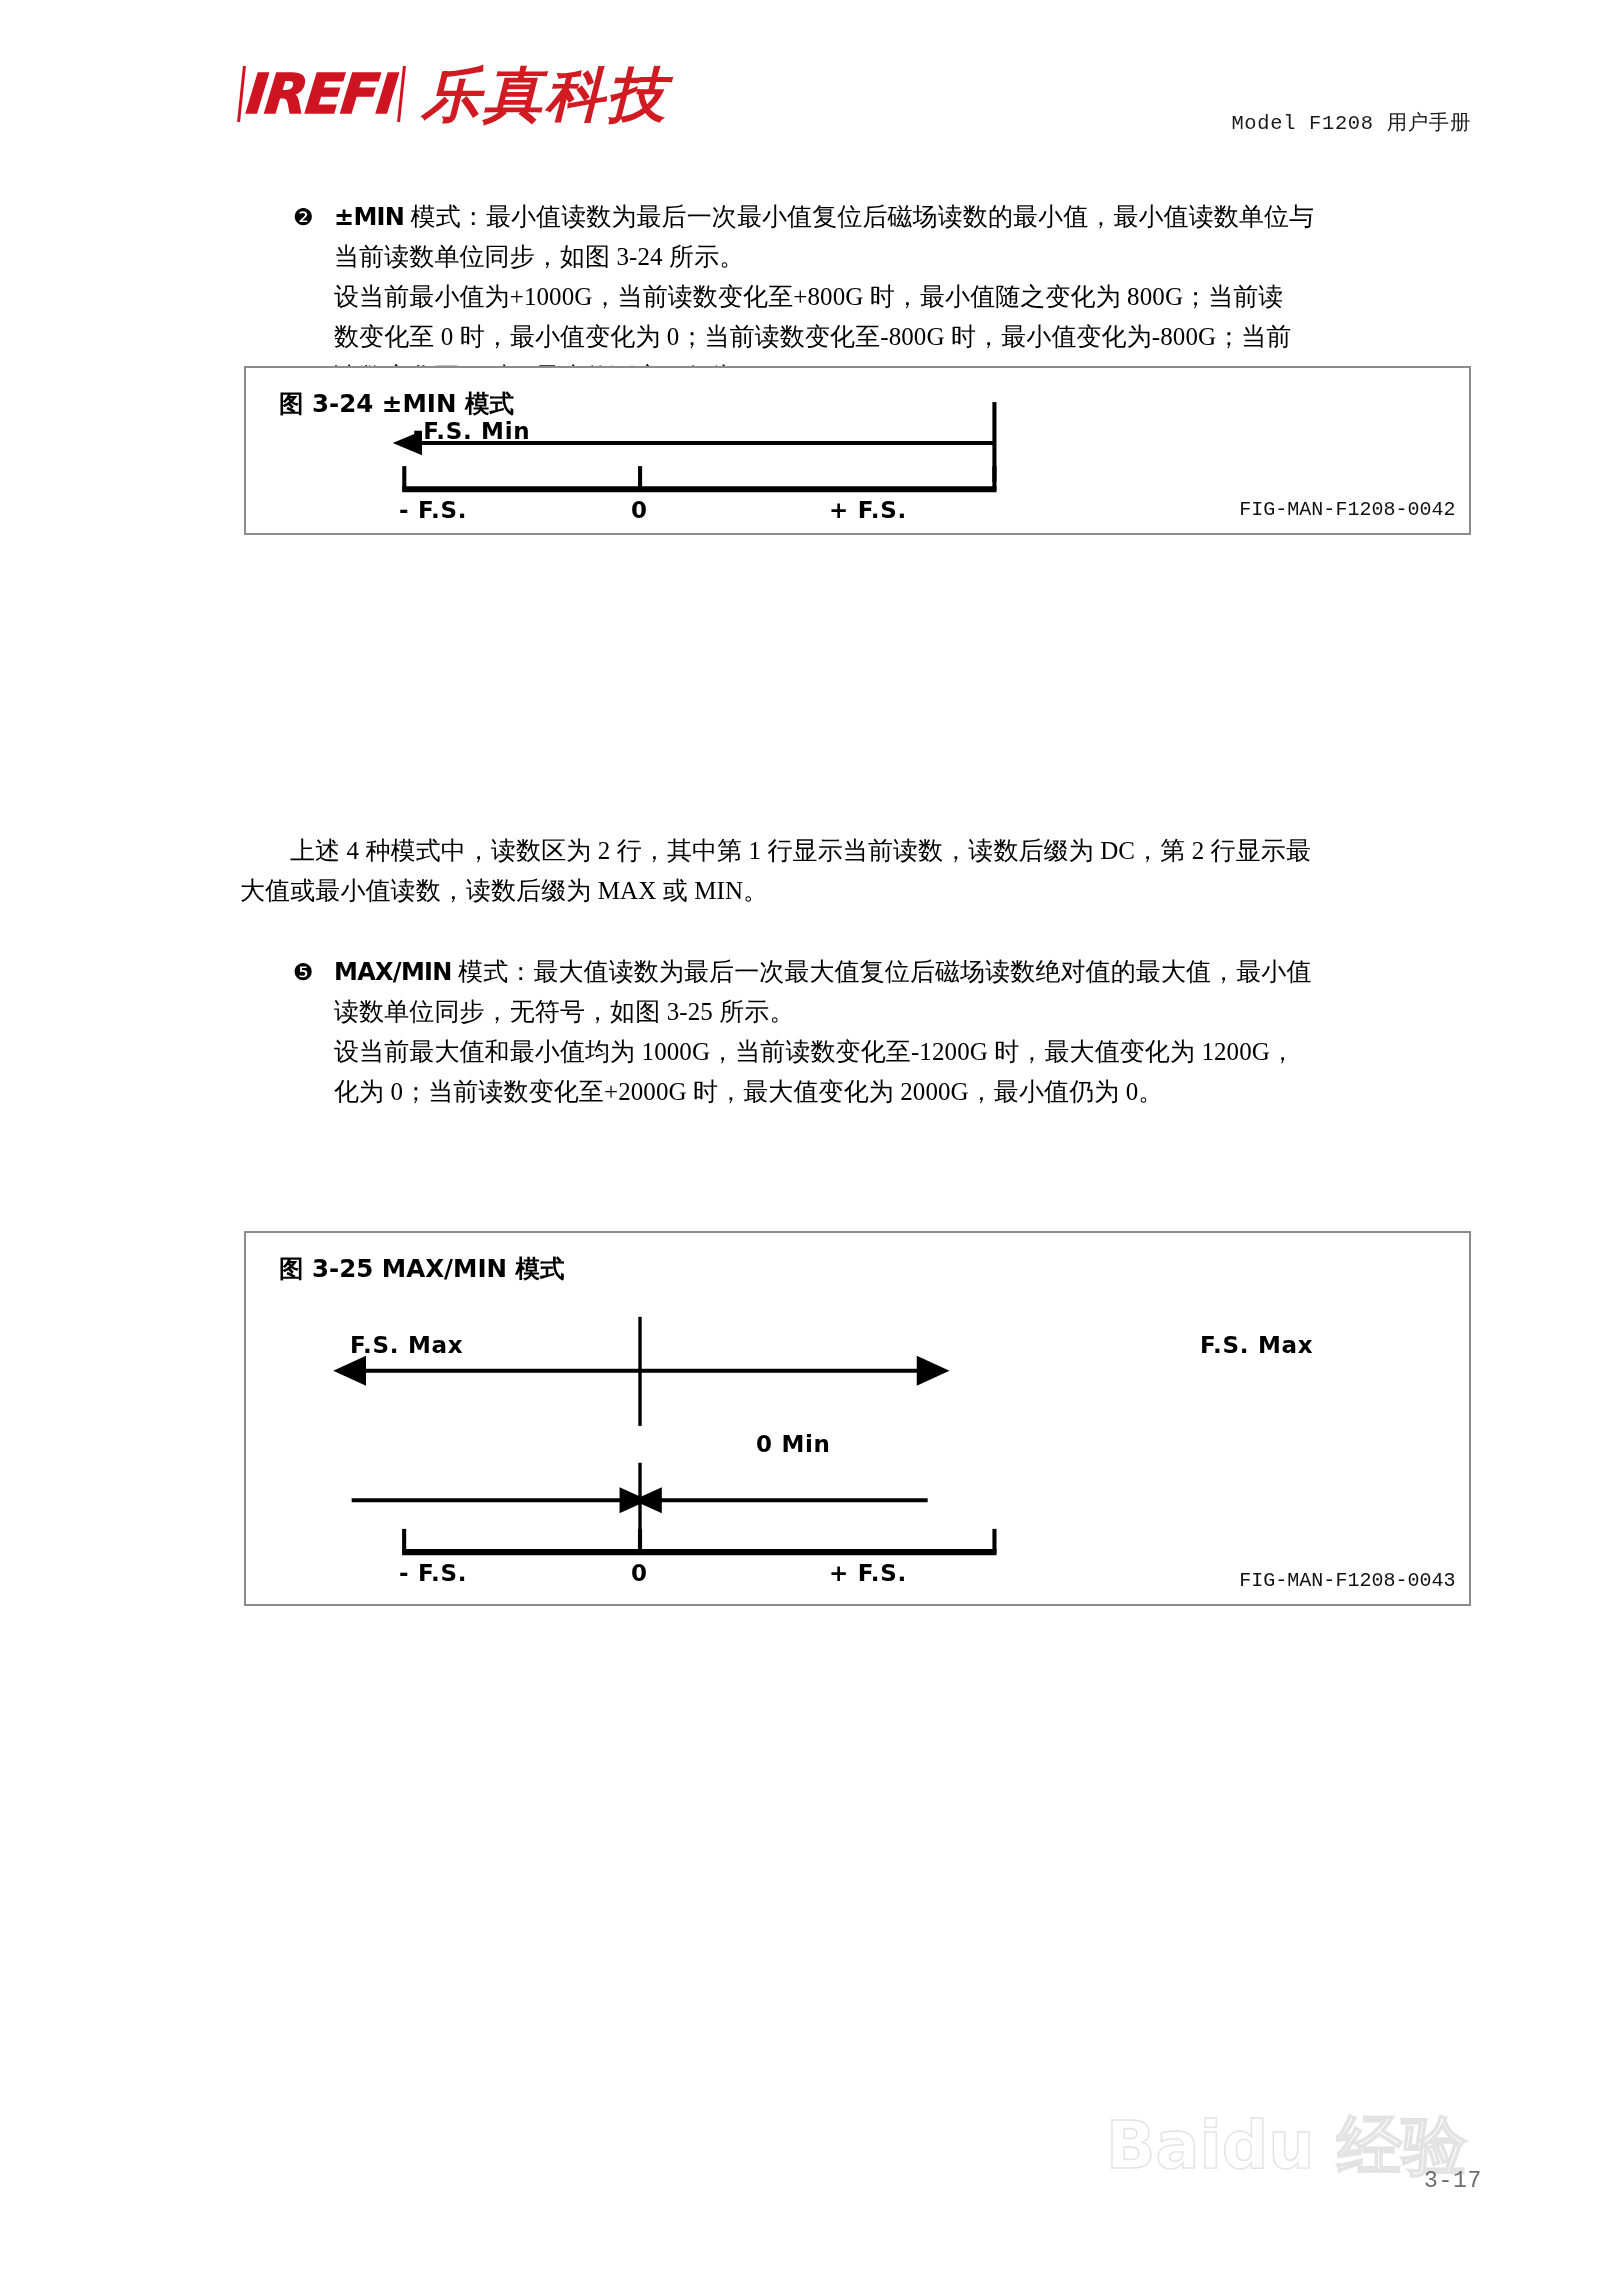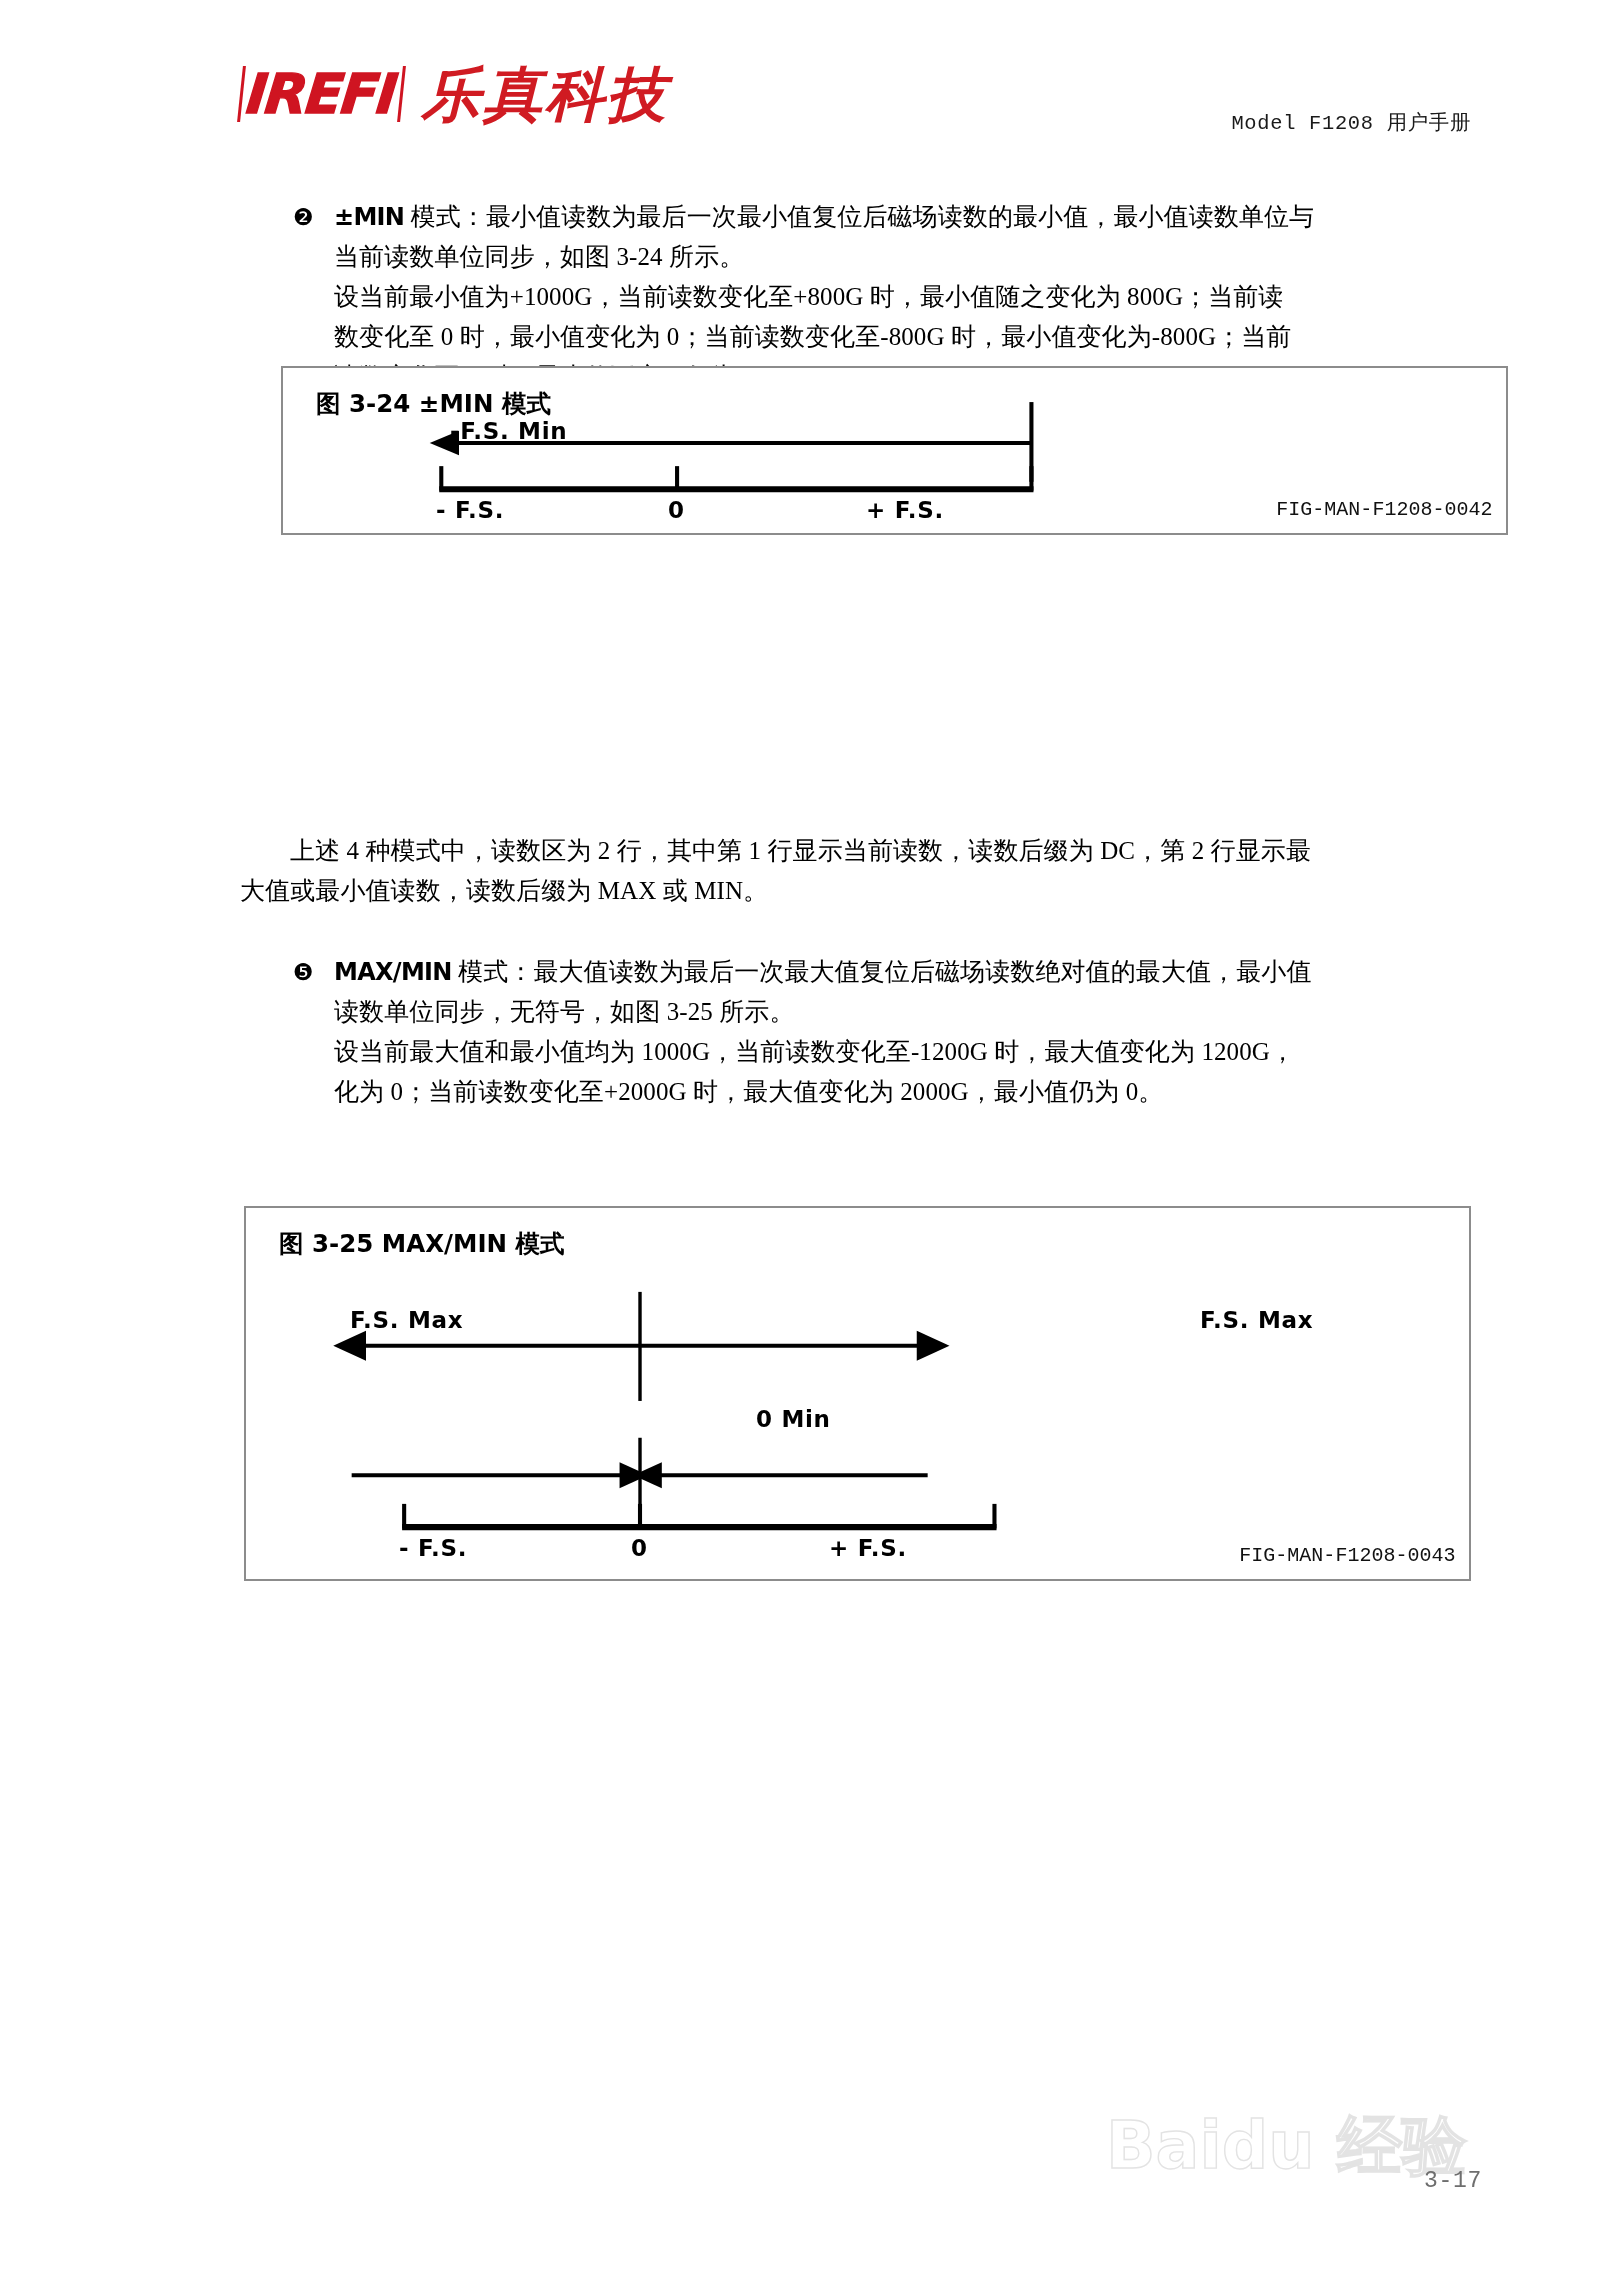--- a/index.html
+++ b/index.html
@@ -215,21 +215,21 @@
       <div class="bullet-body">
         <div class="ln"><span class="bold-term">±MIN</span> <span>模式：最小值读数为最后一次最小值复位后磁场读数的最小值，最小值读数单位与</span></div>
         <div class="ln">当前读数单位同步，如图 3-24 所示。</div>
         <div class="ln">设当前最小值为+1000G，当前读数变化至+800G 时，最小值随之变化为 800G；当前读</div>
         <div class="ln">数变化至 0 时，最小值变化为 0；当前读数变化至-800G 时，最小值变化为-800G；当前</div>
         <div class="ln">读数变化至 0 时，最小值不变，仍为-800G。</div>
       </div>
     </div>
   </div>
 
-  <div class="figure-box" style="left:244px; top:202px; width:1227px; height:169px;margin-left:37px;">
+  <div class="figure-box" style="left:244px; top:202px; width:1227px; height:169px;">
     <div class="fig-title">图 3-24 ±MIN 模式</div>
     <div class="fig-code">FIG-MAN-F1208-0042</div>
 
     <div class="fig-label" style="left:167px; top:50px;">-F.S. Min</div>
     <div class="fig-label" style="left:153px; top:129px;">- F.S.</div>
     <div class="fig-label" style="left:385px; top:129px;">0</div>
     <div class="fig-label" style="left:583px; top:129px;">+ F.S.</div>
 
     <svg class="fig-svg" width="1227" height="169" viewBox="0 0 1800 248">
 
@@ -255,21 +255,21 @@
       <div class="bullet-marker">❺</div>
       <div class="bullet-body">
         <div class="ln"><span class="bold-term">MAX/MIN</span> <span>模式：最大值读数为最后一次最大值复位后磁场读数绝对值的最大值，最小值</span></div>
         <div class="ln">读数单位同步，无符号，如图 3-25 所示。</div>
         <div class="ln">设当前最大值和最小值均为 1000G，当前读数变化至-1200G 时，最大值变化为 1200G，</div>
         <div class="ln">化为 0；当前读数变化至+2000G 时，最大值变化为 2000G，最小值仍为 0。</div>
       </div>
     </div>
   </div>
 
-  <div class="figure-box" style="left:244px; top:1042px; width:1227px; height:375px;">
+  <div class="figure-box" style="left:244px; top:1067px; width:1227px; height:375px;">
     <div class="fig-title">图 3-25 MAX/MIN 模式</div>
     <div class="fig-code">FIG-MAN-F1208-0043</div>
 
     <div class="fig-label" style="left:104px; top:99px;">F.S. Max</div>
     <div class="fig-label" style="left:954px; top:99px;">F.S. Max</div>
     <div class="fig-label" style="left:510px; top:198px;">0 Min</div>
     <div class="fig-label" style="left:153px; top:327px;">- F.S.</div>
     <div class="fig-label" style="left:385px; top:327px;">0</div>
     <div class="fig-label" style="left:583px; top:327px;">+ F.S.</div>
 

